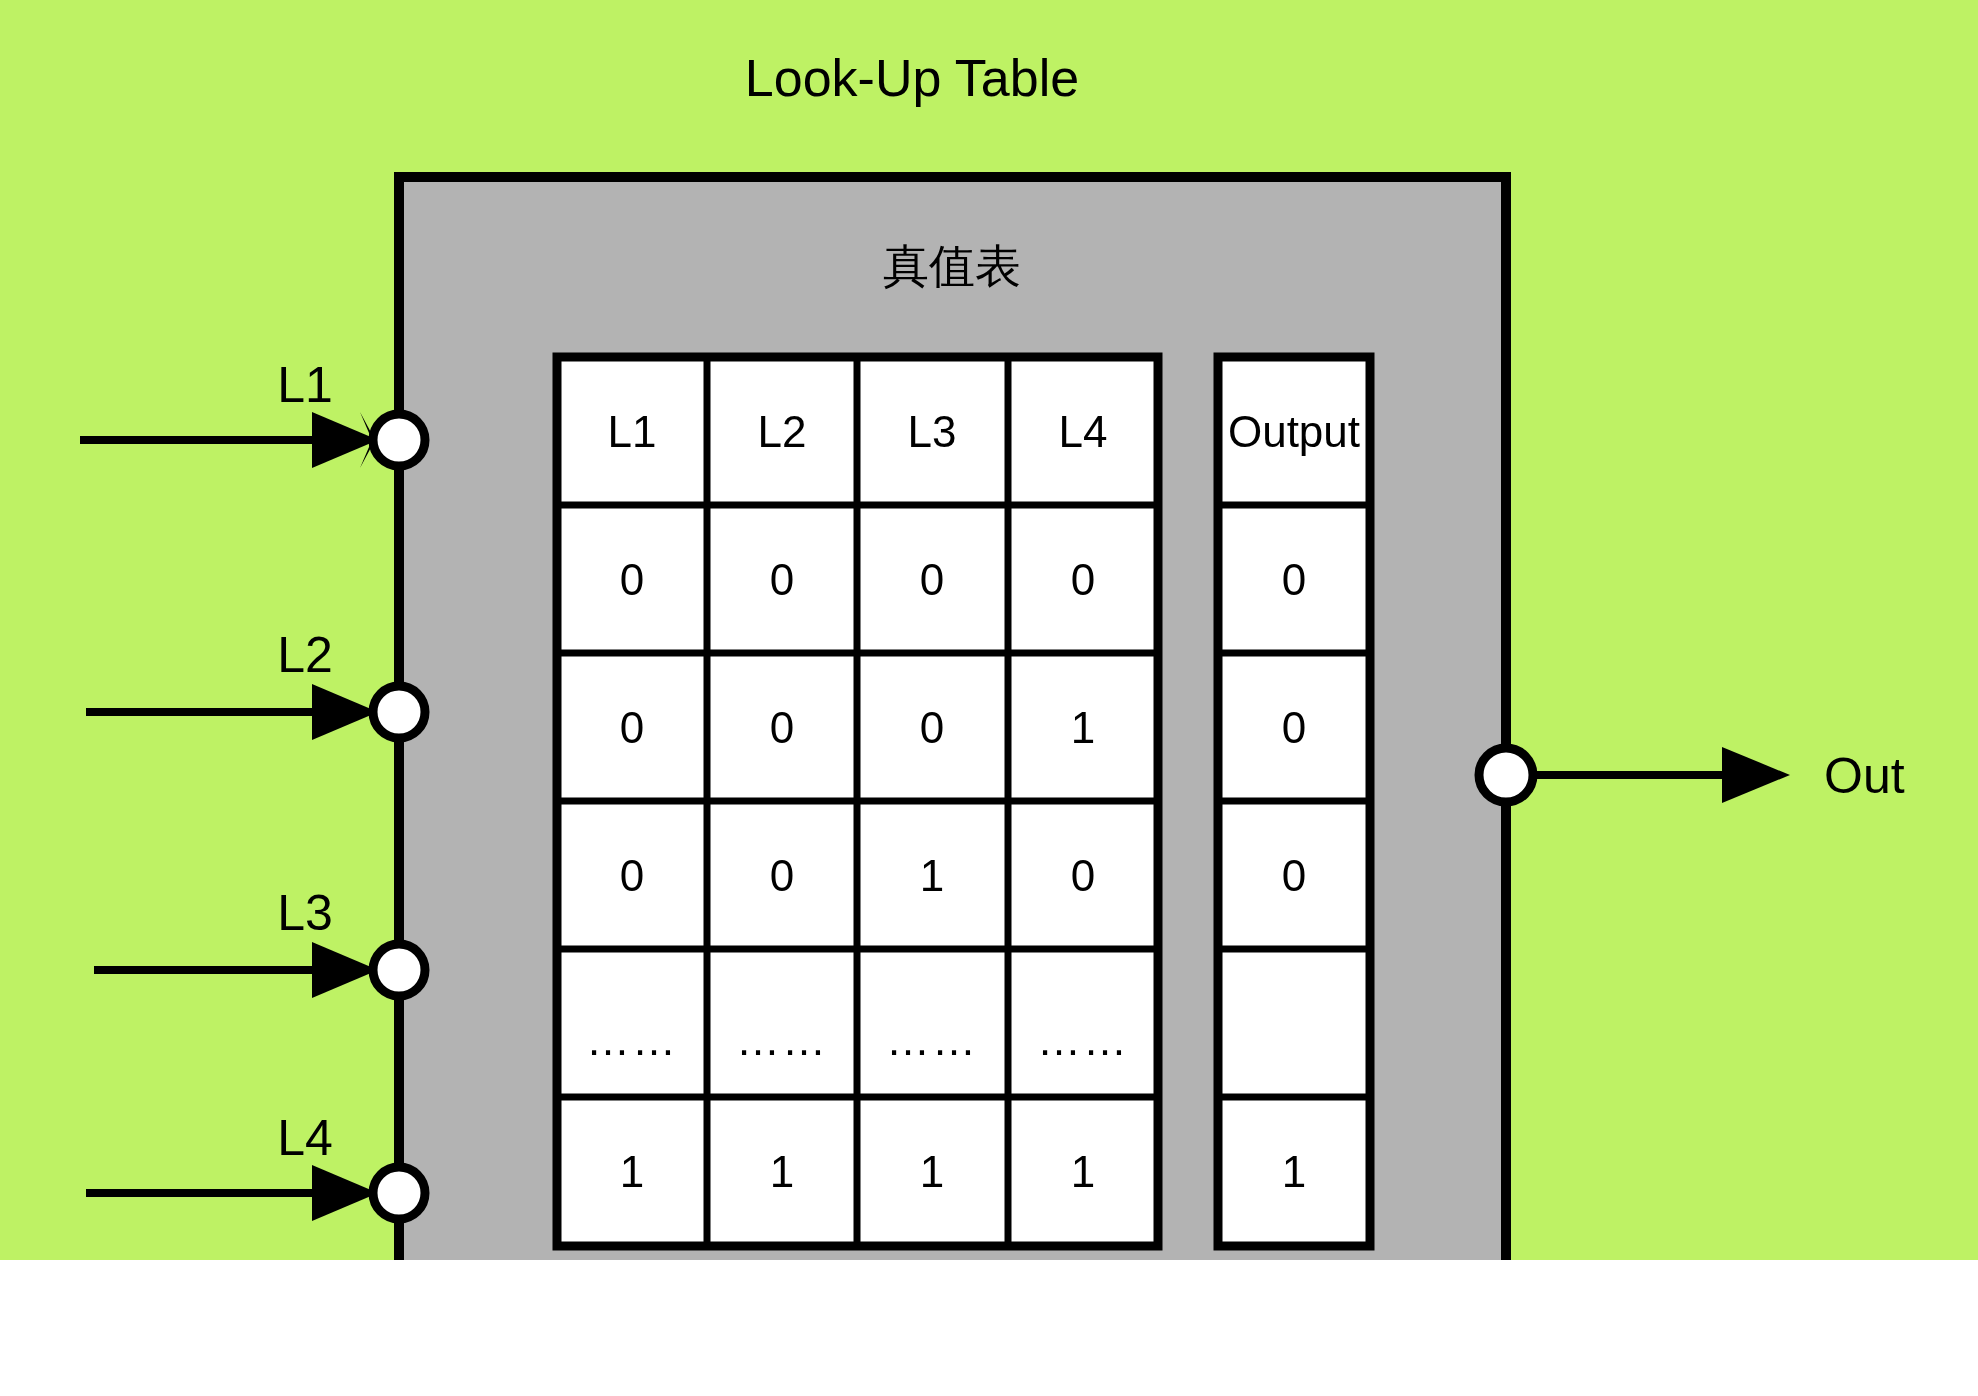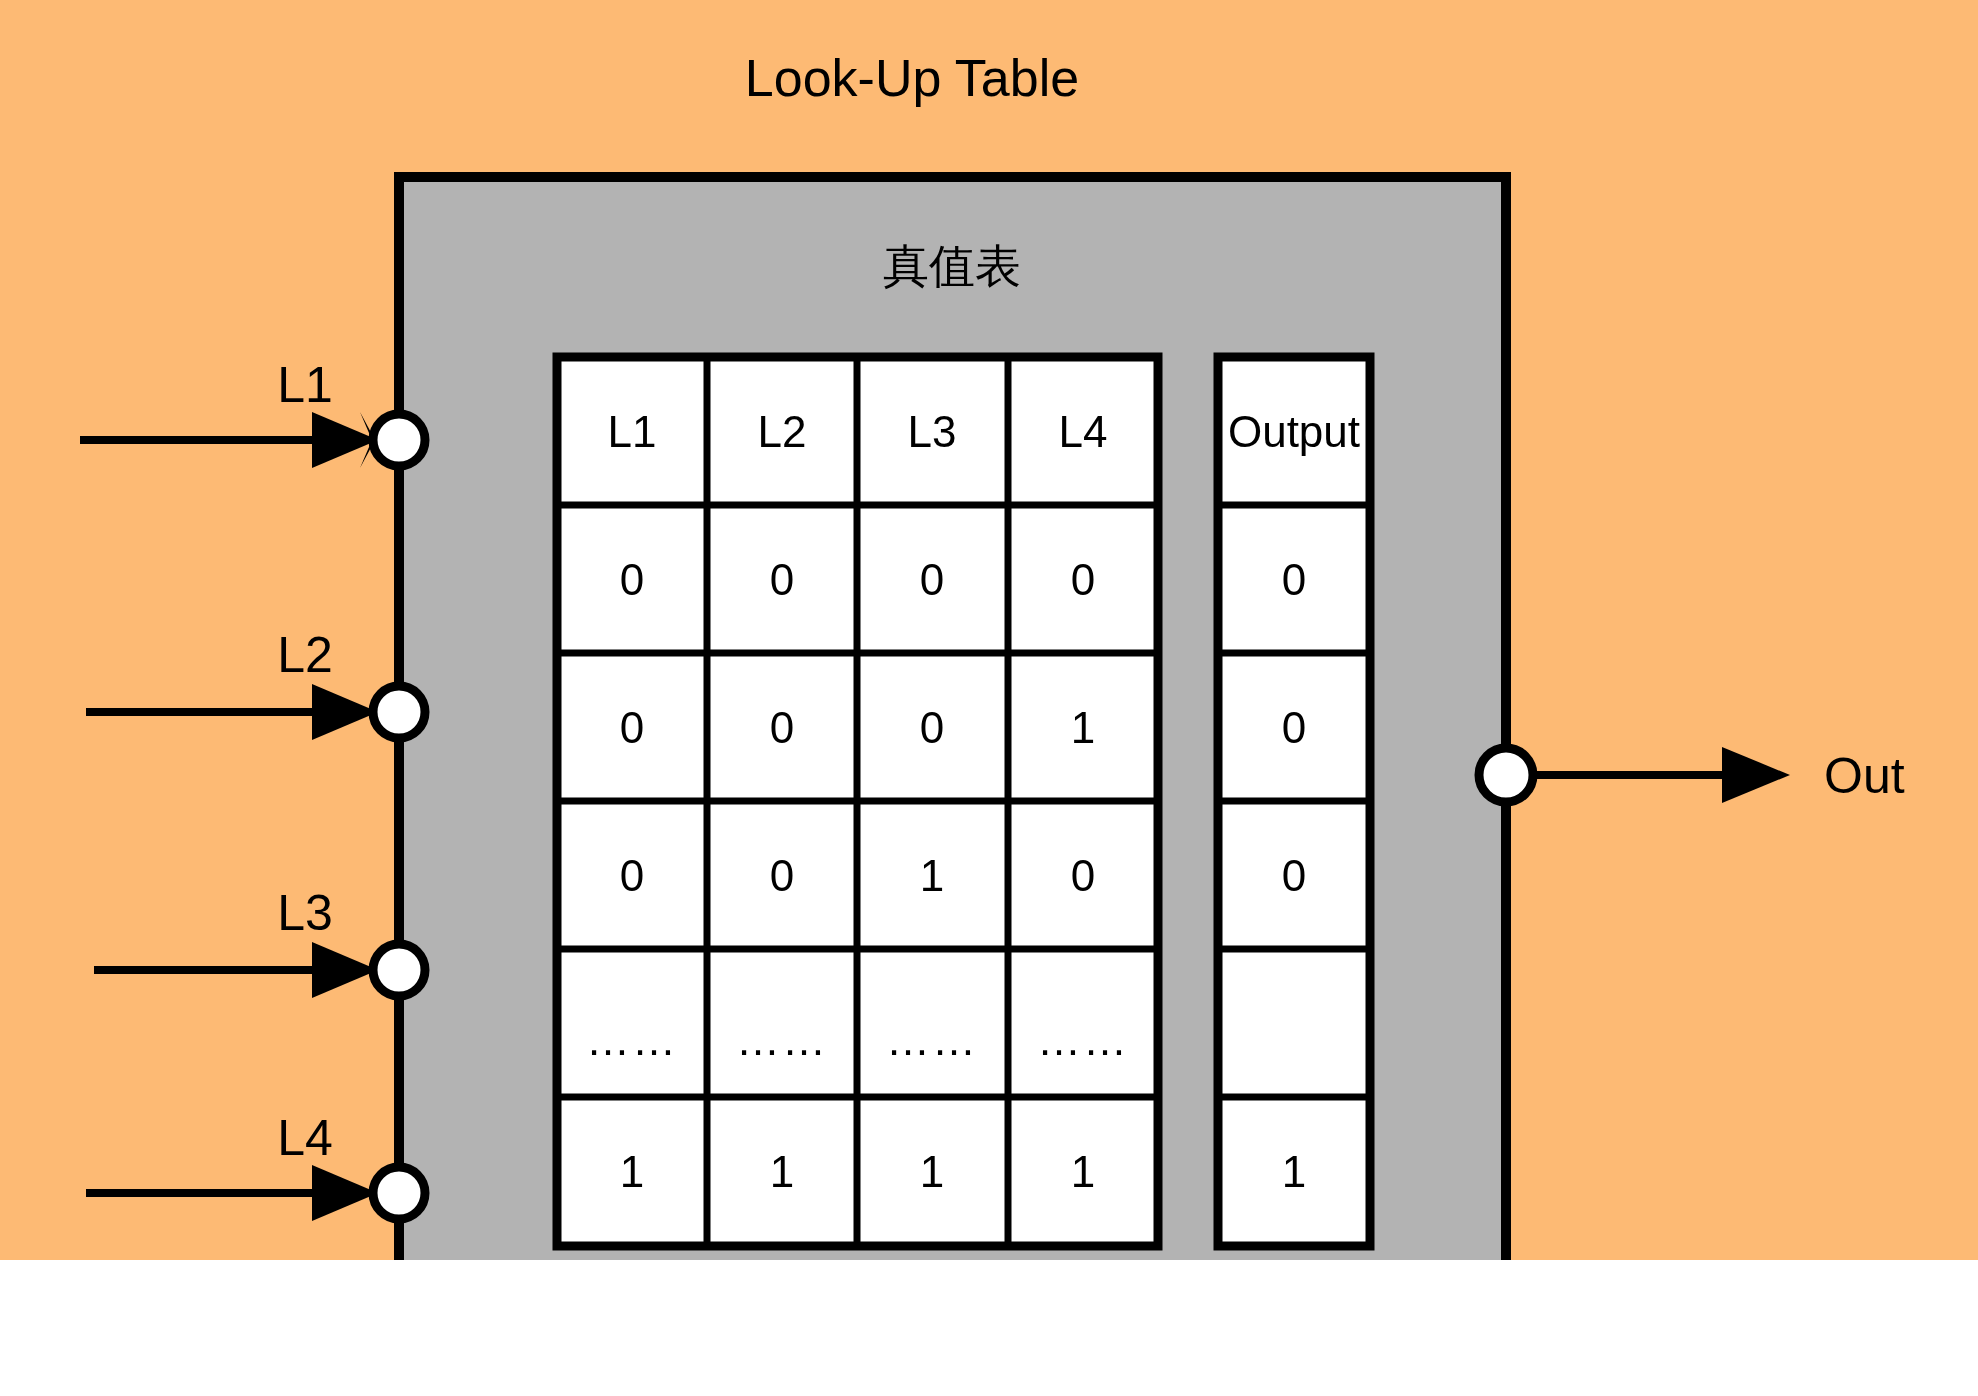--- a/index.html
+++ b/index.html
@@ -8,21 +8,21 @@
     background: #ffffff;
   }
   body {
     font-family: "Liberation Sans", "DejaVu Sans", sans-serif;
     color: #000000;
   }
   #stage {
     position: relative;
     width: 1978px;
     height: 1260px;
-    background: #fdba74;
+    background: #bef264;
     overflow: hidden;
   }
   #diagram-svg {
     position: absolute;
     left: 0;
     top: 0;
     width: 1978px;
     height: 1396px;
   }
   .svg-text {

